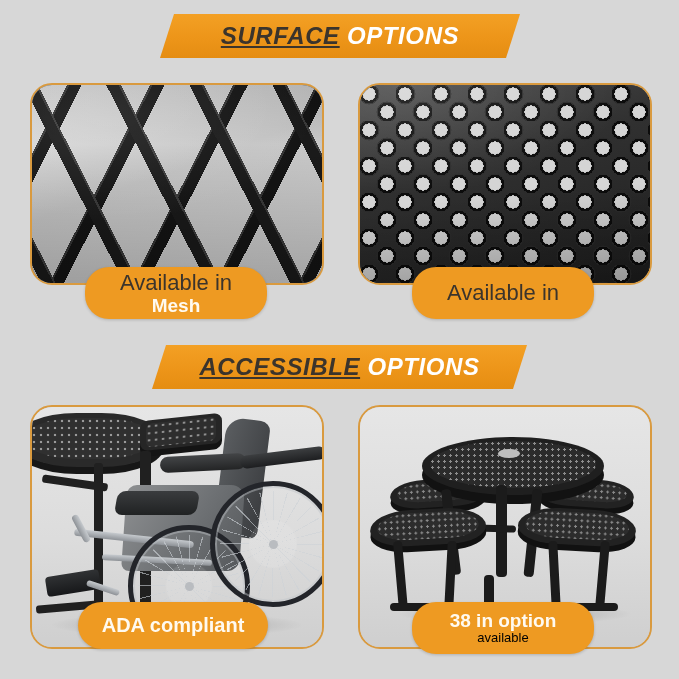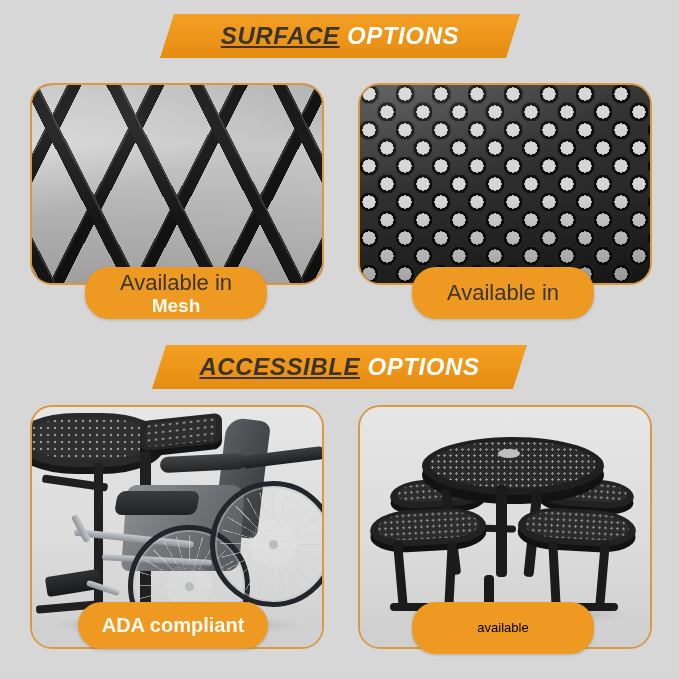--- a/index.html
+++ b/index.html
@@ -301,14 +301,15 @@
     <div class="rt-leg" style="left:36px;top:134px;width:9px;height:70px;transform:rotate(-5deg);"></div>
     <div class="rt-leg" style="left:86px;top:134px;width:9px;height:68px;transform:rotate(3deg);"></div>
     <div class="rt-leg" style="left:190px;top:134px;width:9px;height:68px;transform:rotate(-3deg);"></div>
     <div class="rt-leg" style="left:238px;top:134px;width:9px;height:68px;transform:rotate(5deg);"></div>
     <div class="rt-leg" style="left:30px;top:196px;width:74px;height:8px;"></div>
     <div class="rt-leg" style="left:184px;top:196px;width:74px;height:8px;"></div>
     <div class="rt-leg" style="left:124px;top:168px;width:10px;height:38px;"></div>
   </div>
 </div>
 <div class="pill invert" id="pill-table" style="left:412px;top:602px;width:182px;height:52px;">
+  <span class="l1">38 in option</span>
   <span class="l2">available</span>
 </div>
 
 </body></html>

